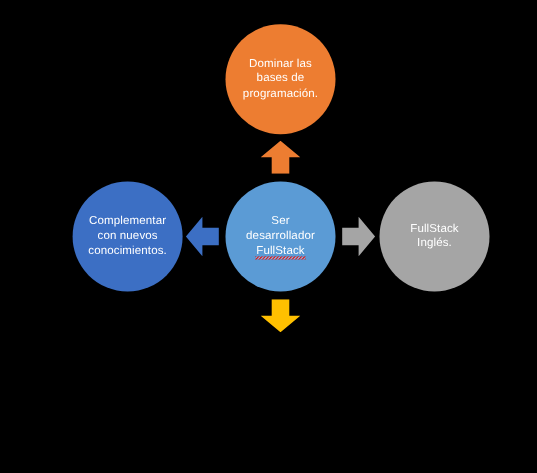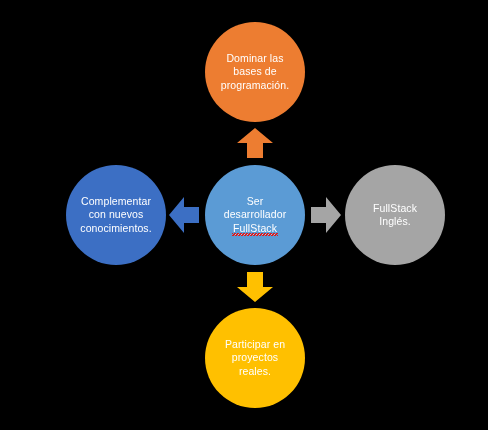--- a/index.html
+++ b/index.html
@@ -103,25 +103,20 @@
     <span class="node-label">Complementar
 con nuevos
 conocimientos.</span>
   </div>
 
   <div class="node" id="node-right" style="background: rgb(165, 165, 165);">
     <span class="node-label">FullStack
 Inglés.</span>
   </div>
 
-  <div class="node" id="node-bottom" style="background: rgb(255, 192, 0);">
-    <span class="node-label">Participar en
-proyectos
-reales.</span>
-  </div>
 
   <div class="node" id="node-center" style="background: rgb(91, 155, 213);">
     <span class="node-label"><span>Ser</span><br><span>desarrollador</span><br><span class="misspelled">FullStack</span></span>
   </div>
 
   <div class="arrow" id="arrow-up">
     <svg viewBox="0 0 36 30" preserveAspectRatio="none" aria-hidden="true">
       <polygon class="arrow-shape" points="18,0 36,15 26,15 26,30 10,30 10,15 0,15" fill="#ED7D31"></polygon>
     </svg>
   </div>

